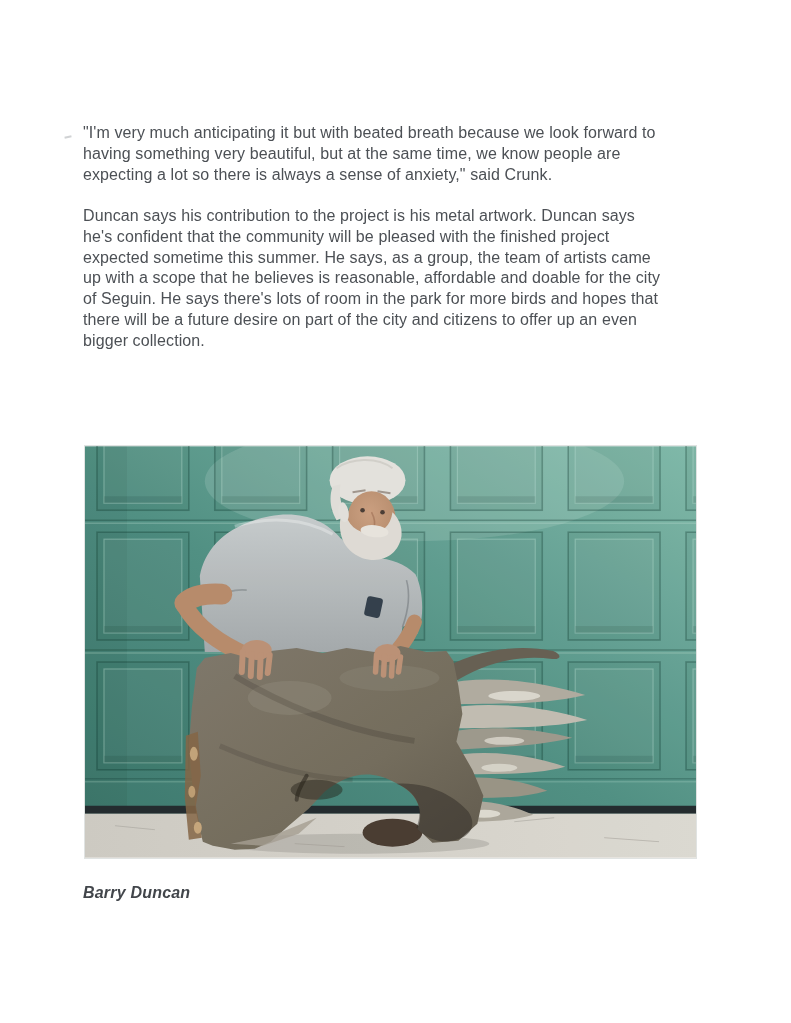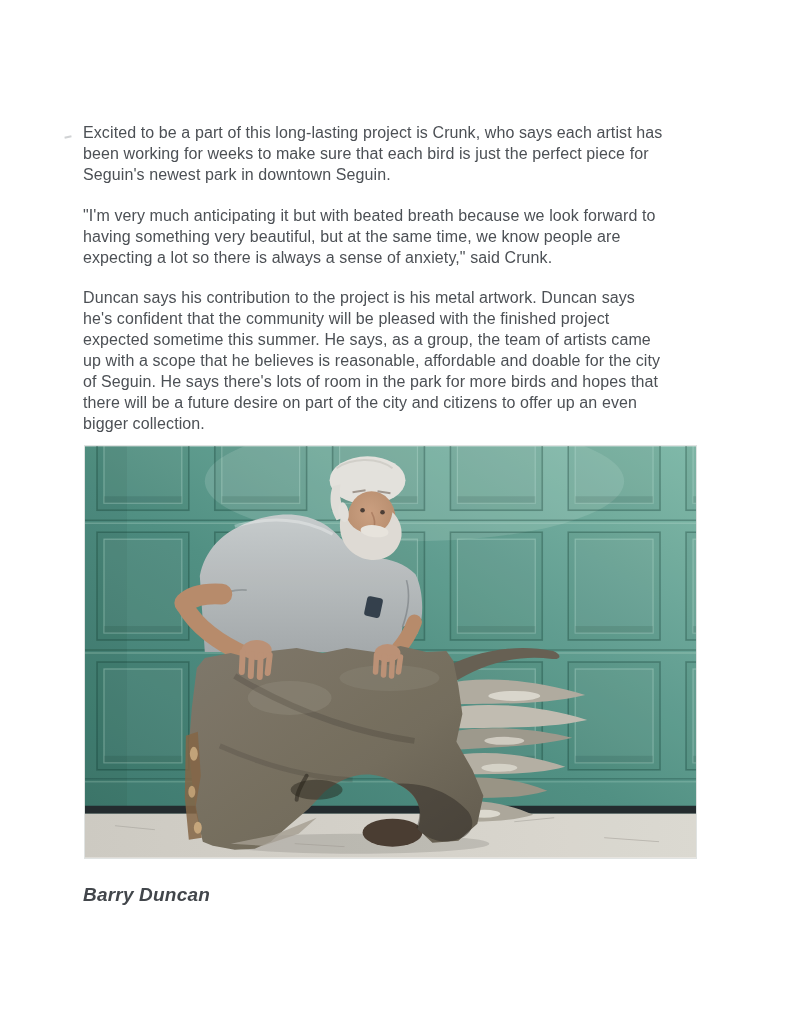--- a/index.html
+++ b/index.html
@@ -33,38 +33,35 @@
     position:absolute;
     left:85px; top:446px;
     width:611px; height:412px;
     margin:0;
     outline:1px solid rgba(130,145,140,0.25);
   }
   .photo-figure svg { display:block; }
   .caption {
     position:absolute;
     left:83px; top:884px;
-    font-size:19px;
+    font-size:16px;
     font-weight:bold;
     font-style:italic;
     color:#42464b;
     letter-spacing:0.2px;
   }
 </style>
 </head>
 <body>
 
 <div class="page">
 
   <span class="scan-speck"></span>
 
   <main class="article">
-    <p>Excited to be a part of this long-lasting project is Crunk, who says each artist has
-been working for weeks to make sure that each bird is just the perfect piece for
-Seguin's newest park in downtown Seguin.</p>
     <p>"I'm very much anticipating it but with beated breath because we look forward to
 having something very beautiful, but at the same time, we know people are
 expecting a lot so there is always a sense of anxiety," said Crunk.</p>
     <p>Duncan says his contribution to the project is his metal artwork. Duncan says
 he's confident that the community will be pleased with the finished project
 expected sometime this summer. He says, as a group, the team of artists came
 up with a scope that he believes is reasonable, affordable and doable for the city
 of Seguin. He says there's lots of room in the park for more birds and hopes that
 there will be a future desire on part of the city and citizens to offer up an even
 bigger collection.</p>

